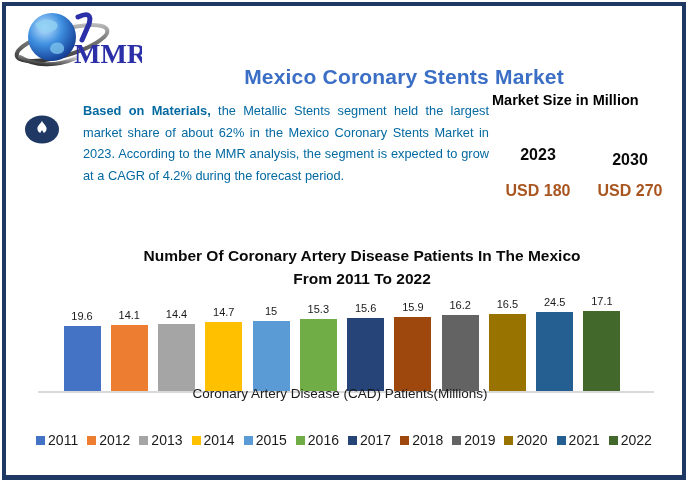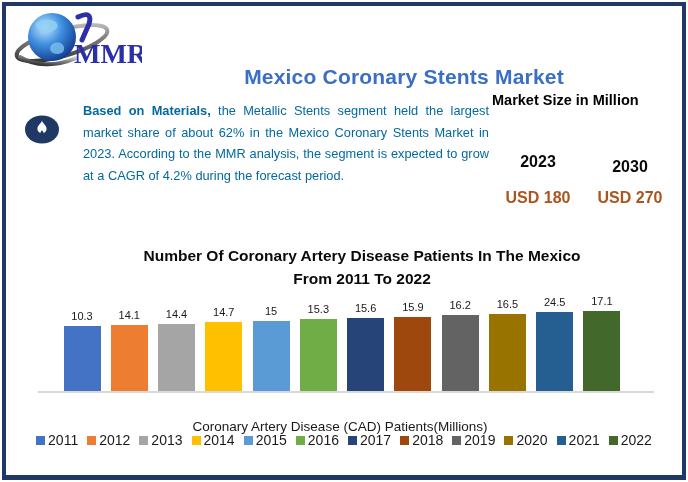--- a/index.html
+++ b/index.html
@@ -25,38 +25,38 @@
     position: absolute; left: 83px; top: 100px; width: 406px;
     font-size: 12.8px; line-height: 21.5px; text-align: justify; color: #0369a1;
   }
   .insight-text .lead { font-weight: bold; }
   .ms-panel { position: absolute; left: 492px; top: 92px; width: 184px; }
   .ms-title { text-align: left; font-weight: bold; font-size: 14.5px; color: #000; }
   .ms-row { display: flex; }
   .ms-years { margin-top: 38px; }
   .ms-vals { margin-top: 18px; }
   .ms-cell { flex: 1; text-align: center; font-weight: bold; }
-  .ms-year { font-size: 16px; color: #0a0a0a; margin-top: 7px; }
+  .ms-year { font-size: 16px; color: #0a0a0a; }
   .ms-cell.shift { position: relative; top: 5px; }
   .ms-val { font-size: 16px; }
   .chart-title {
     position: absolute; left: 56px; right: 20px; top: 236px;
     text-align: center; font-weight: bold; font-size: 15.5px;
     line-height: 23px; color: #0a0a0a; margin-top: 8px;
   }
   .bars {
     position: absolute; left: 62px; top: 290px; width: 560px; height: 101px;
     display: flex; justify-content: space-between; align-items: flex-end;
   }
   .bar-group { display: flex; flex-direction: column; align-items: center; justify-content: flex-end; width: 40px; }
   .bar-label { font-size: 11px; color: #1a1a1a; margin-bottom: 4px; white-space: nowrap; }
   .bar-rect { width: 37px; }
   .axis-line { position: absolute; left: 38px; top: 391px; width: 616px; height: 2px; background: #d9d9d9; }
   .x-label {
-    position: absolute; left: 20px; right: 28px; top: 419px;
+    position: absolute; left: 20px; right: 28px; top: 386px;
     text-align: center; font-size: 13.5px; color: #1a1a1a;
   }
   .legend {
     position: absolute; left: 14px; right: 14px; top: 432px;
     display: flex; justify-content: center; gap: 9px;
   }
   .legend-item { display: flex; align-items: center; gap: 3px; font-size: 14px; color: #1a1a1a; }
   .legend-swatch { width: 9px; height: 9px; display: inline-block; }
 </style>
 </head>
@@ -111,21 +111,21 @@
     </div>
   </div>
 
   <div class="chart-title">
     <div>Number Of Coronary Artery Disease Patients In The Mexico</div>
     <div>From 2011 To 2022</div>
   </div>
 
   <div class="bars">
       <div class="bar-group">
-        <div class="bar-label">10.3</div>
+        <div class="bar-label">19.6</div>
         <div class="bar-rect" style="height: 64.6px; background: rgb(68, 114, 196);"></div>
       </div>
       <div class="bar-group">
         <div class="bar-label">14.1</div>
         <div class="bar-rect" style="height: 66px; background: rgb(237, 125, 49);"></div>
       </div>
       <div class="bar-group">
         <div class="bar-label">14.4</div>
         <div class="bar-rect" style="height: 67.4px; background: rgb(165, 165, 165);"></div>
       </div>

